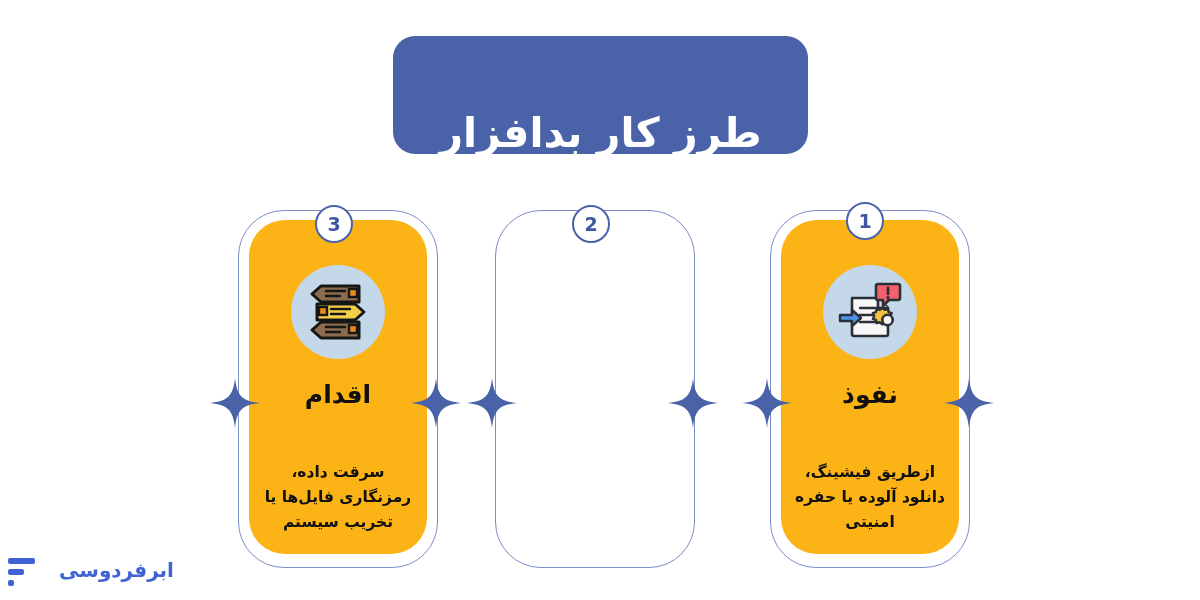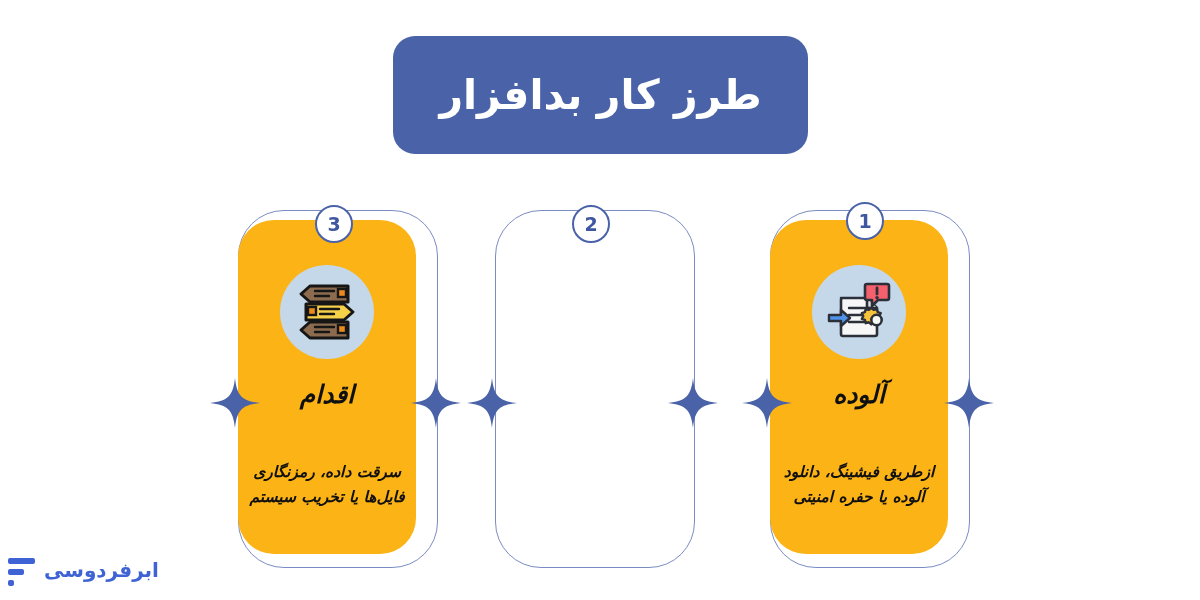--- a/index.html
+++ b/index.html
@@ -19,21 +19,21 @@
   
   #title-banner {
     position: absolute;
     left: 393px;
     top: 36px;
     width: 415px;
     height: 118px;
     background: #4a63a8;
     border-radius: 22px;
     display: flex;
-    align-items: center;
+    align-items: flex-end;
     justify-content: center;
   }
   #title-text {
     color: #ffffff;
     font-size: 41px;
     font-weight: bold;
     letter-spacing: 0px;
     line-height: 1;
     direction: rtl;
     white-space: nowrap;
@@ -65,30 +65,29 @@
     top: 5px;
     width: 200px;
     height: 358px;
     border: 1.6px solid #7b8cc4;
     border-radius: 46px;
     background: transparent;
   }
 
   .card-body {
     position: absolute;
-    left: 0;
+    left: 11px;
     top: 15px;
     width: 178px;
     height: 334px;
     background: #fcb315;
     border-radius: 36px;
     display: flex;
     flex-direction: column;
     align-items: center;
-    font-style: italic;
   }
 
   
   .card-badge {
     position: absolute;
     top: 0;
     width: 38px;
     height: 38px;
     border-radius: 50%;
     background: #ffffff;
@@ -159,21 +158,21 @@
   .sparkle svg { display: block; }
 
   
   #logo {
     position: absolute;
     left: 8px;
     bottom: 8px;
     height: 44px;
     display: flex;
     align-items: center;
-    gap: 6px;
+    gap: 21px;
     direction: rtl;
   }
   #logo-text {
     color: #3f63d4;
     font-size: 20px;
     font-weight: bold;
     direction: rtl;
   }
   #logo-mark { width: 30px; height: 32px; position: relative; }
   #logo-mark .bar {
@@ -212,21 +211,21 @@
 
           <path d="M40 2 h20 a2 2 0 0 1 2 2 v12 a2 2 0 0 1 -2 2 h-9 l-6 6 v-6 h-5 a2 2 0 0 1 -2 -2 V4 a2 2 0 0 1 2 -2 z" fill="#f4606c" stroke="#2b2f38" stroke-width="2.6" stroke-linejoin="round"></path>
           <line x1="50" y1="6" x2="50" y2="12" stroke="#2b2f38" stroke-width="2.8" stroke-linecap="round"></line>
           <circle cx="50" cy="15.6" r="1.7" fill="#2b2f38"></circle>
 
           <path d="M53 27 l3.4 1 2.6-2.4 2.6 2.4 3.4-1 .9 3.5 3.4 1.1-1.6 3.2 1.6 3.2-3.4 1.1-.9 3.5-3.4-1-2.6 2.4-2.6-2.4-3.4 1-.9-3.5-3.4-1.1 1.6-3.2-1.6-3.2 3.4-1.1z" transform="translate(-10,2) scale(0.92)" fill="#f6c13b" stroke="#2b2f38" stroke-width="2.6" stroke-linejoin="round"></path>
           <circle cx="49.5" cy="38" r="5.2" fill="#f7f7f8" stroke="#2b2f38" stroke-width="2.6"></circle>
         </svg>
       </div>
 
-      <div class="card-title">آلوده</div>
+      <div class="card-title">نفوذ</div>
       <div class="card-desc">ازطریق فیشینگ، دانلود آلوده یا حفره امنیتی</div>
     </div>
     <div class="card-badge">1</div>
   </div>
 
   <div class="card-wrap pos-2">
     <div class="card-outline"></div>
     <div class="card-badge">2</div>
   </div>
 

